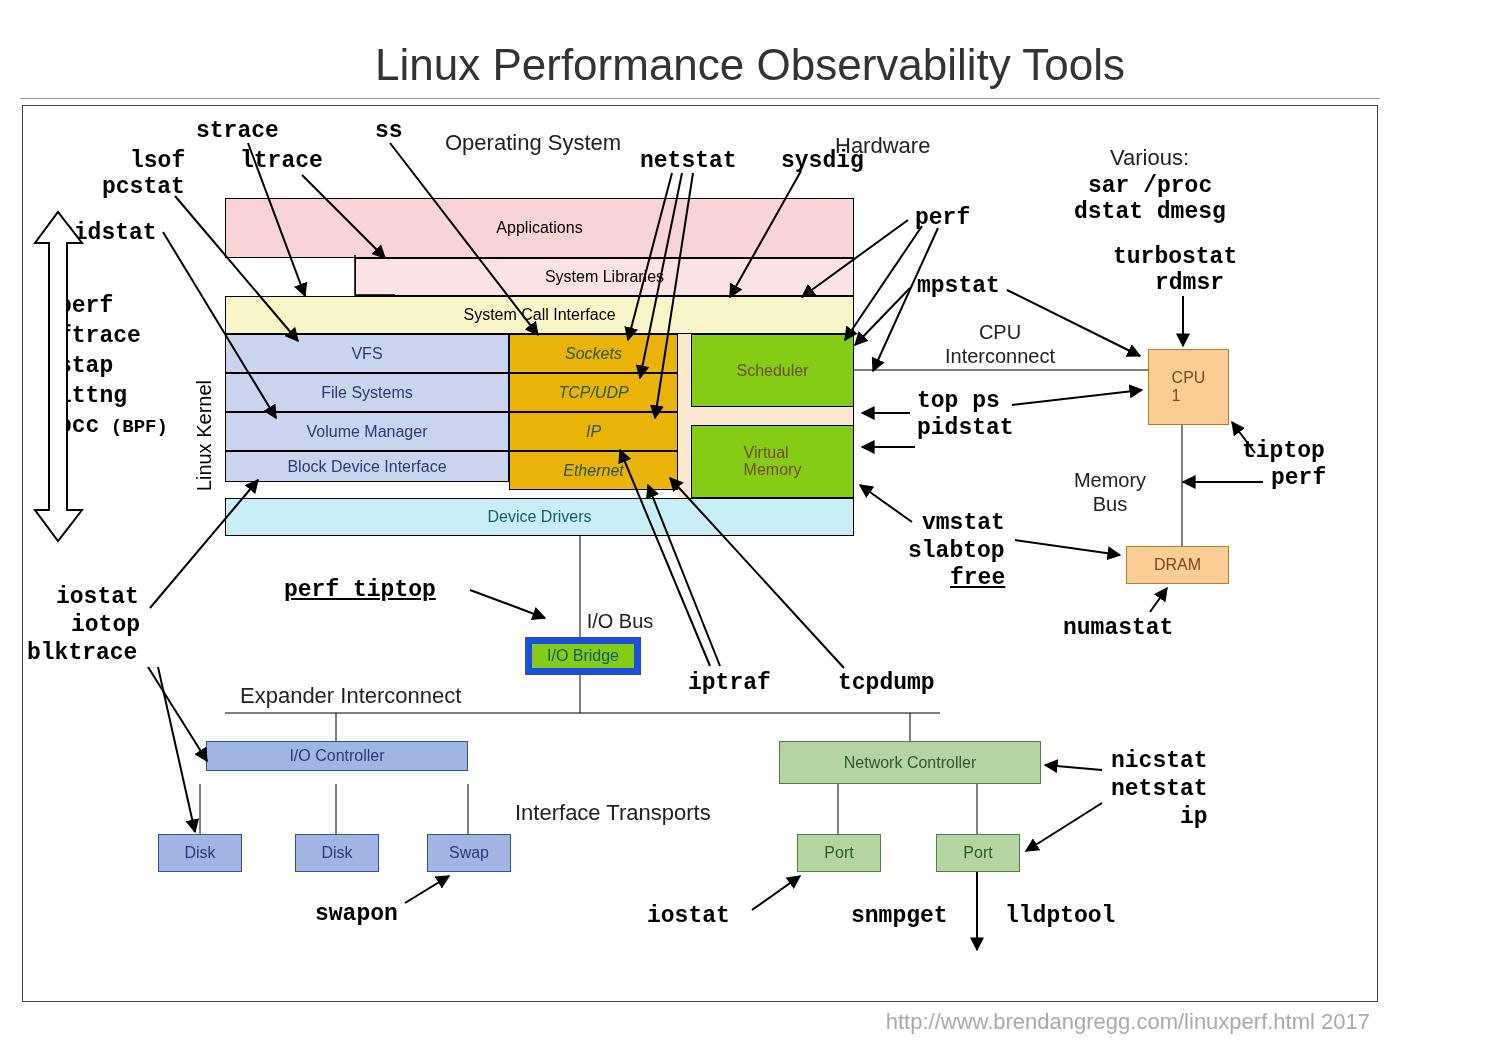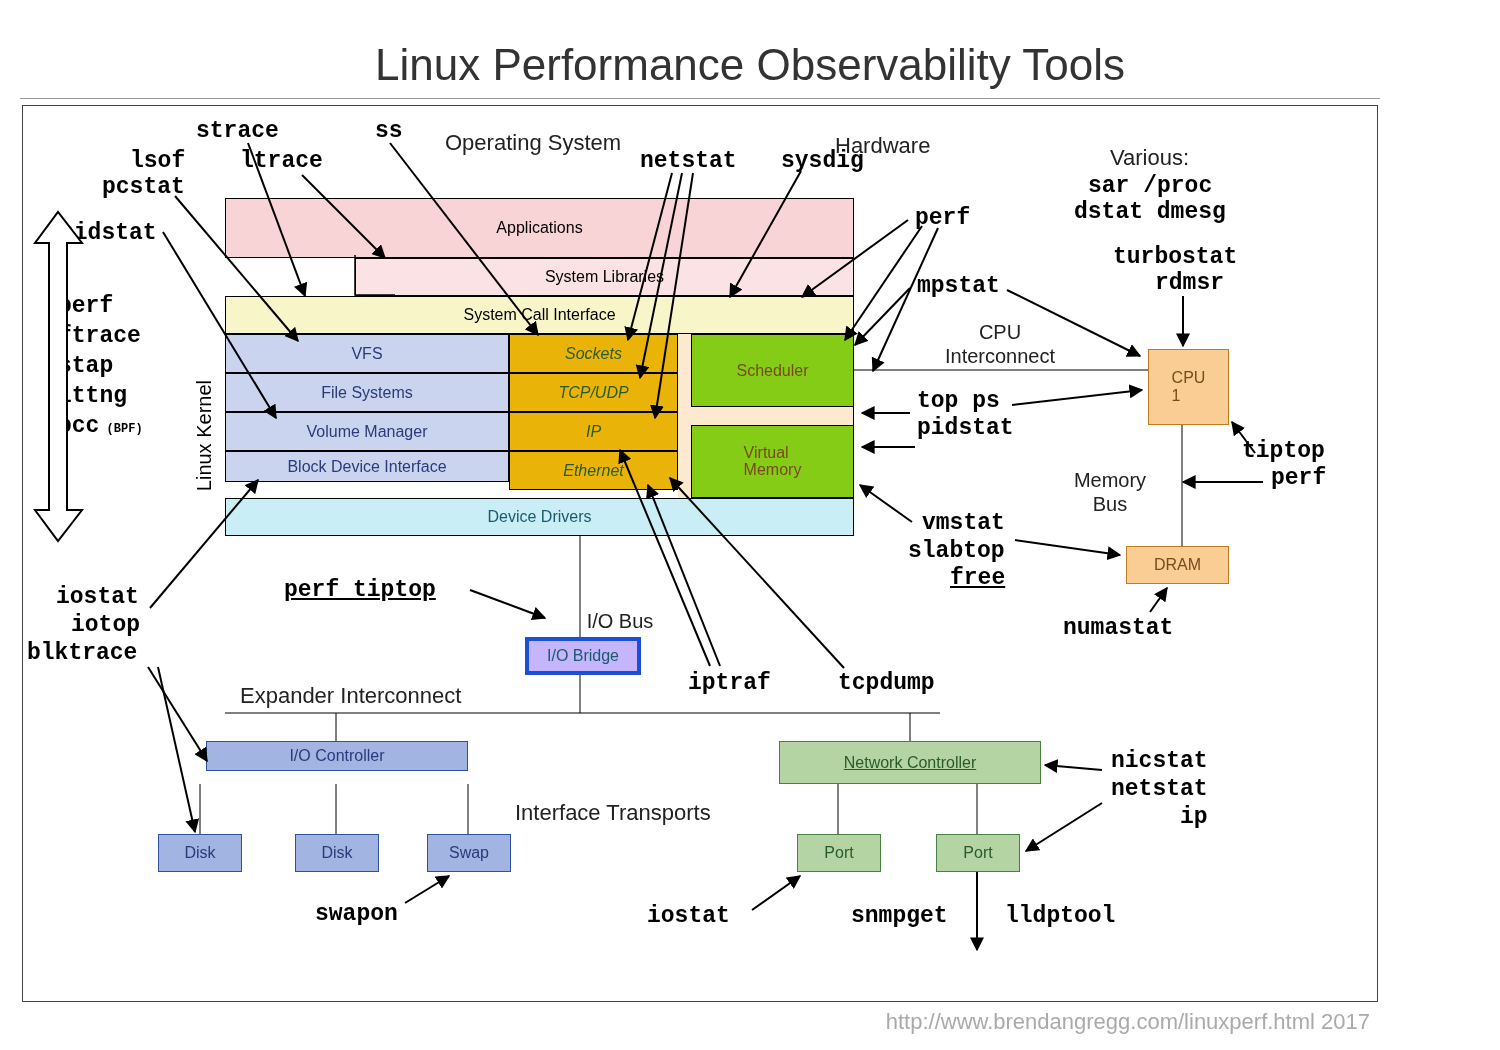--- a/index.html
+++ b/index.html
@@ -16,42 +16,42 @@
   .frame { position: absolute; top: 105px; left: 22px; right: 122px; bottom: 48px; border: 1px solid #444; }
   .footer {
     position: absolute; bottom: 15px; right: 130px;
     color: #aaa; font-size: 22px; font-weight: 300;
   }
   .abs { position: absolute; }
   .tool {
     font-family: "Courier New", Courier, monospace;
     font-weight: bold; font-size: 23px; color: #000;
   }
-  .bpf { font-size: 12px; font-weight: bold; }
+  .bpf { font-size: 19px; font-weight: bold; }
   .label { font-size: 22px; font-weight: 300; color: #222; }
   .label-sm { font-size: 20px; }
   .vlabel {
     writing-mode: vertical-rl; transform: rotate(180deg);
     font-size: 20px; font-weight: 300;
   }
   .box {
     border: 1px solid #000; display:flex; align-items:center; justify-content:center;
     font-size: 16px; font-weight: 400;
   }
   .pink { background: #f9d4d6; }
   .pink2 { background: #fbe2e4; }
   .yellow { background: #f8f6c9; }
   .blue { background: #cad4ee; color:#2a3a7a; }
   .green { background: #eab308; color:#2a5a2a;font-style:italic; }
   .orange { background: #84cc16; color:#7a4a1a;}
   .cyan { background: #c9eef6; color:#1a5a6a;}
   .blbox { background:#a2b4e2; border:1px solid #3050a0; color:#2a3a7a;}
   .grbox { background:#b5d4a4; border:1px solid #4a8040; color:#2a5a2a;}
   .orbox { background:#f9cd94; border:1px solid #c07a20; color:#7a4a1a;}
-  .cybx { background:#c4b5fd; border:4px solid #1d4ed8; color:#1a5a6a;}
+  .cybx { background:#84cc16; border:7px solid #1d4ed8; color:#1a5a6a;}
   svg.arrows { position:absolute; top:0; left:0; width:1500px; height:1050px; pointer-events:none; }
 </style>
 </head>
 <body>
 
 <div class="title">Linux Performance Observability Tools</div>
 <div class="hr1"></div>
 <div class="frame"></div>
 <div class="footer">http://www.brendangregg.com/linuxperf.html 2017</div>
 
@@ -82,21 +82,21 @@
 <div class="abs box green" style="top:412px; left:509px; width:169px; height:39px;">IP</div>
 <div class="abs box orange" style="top:425px; left:691px; width:163px; height:73px; line-height:1.05;">Virtual<br>Memory</div>
 
 <div class="abs box blue" style="top:451px; left:225px; width:284px; height:31px;">Block Device Interface</div>
 <div class="abs box green" style="top:451px; left:509px; width:169px; height:39px;">Ethernet</div>
 
 <div class="abs box cyan" style="top:498px; left:225px; width:629px; height:38px;">Device Drivers</div>
 
 <div class="abs box cybx" style="top:637px; left:525px; width:116px; height:38px;">I/O Bridge</div>
 <div class="abs box blbox" style="top:741px; left:206px; width:262px; height:30px;">I/O Controller</div>
-<div class="abs box grbox" style="top:741px; left:779px; width:262px; height:43px;text-decoration:underline;">Network Controller</div>
+<div class="abs box grbox" style="top:741px; left:779px; width:262px; height:43px;">Network Controller</div>
 <div class="abs box blbox" style="top:834px; left:158px; width:84px; height:38px;">Disk</div>
 <div class="abs box blbox" style="top:834px; left:295px; width:84px; height:38px;">Disk</div>
 <div class="abs box blbox" style="top:834px; left:427px; width:84px; height:38px;">Swap</div>
 <div class="abs box grbox" style="top:834px; left:797px; width:84px; height:38px;">Port</div>
 <div class="abs box grbox" style="top:834px; left:936px; width:84px; height:38px;">Port</div>
 
 <div class="abs box orbox" style="top:349px; left:1148px; width:81px; height:76px; line-height:1.1;">CPU<br>1</div>
 <div class="abs box orbox" style="top:546px; left:1126px; width:103px; height:38px;">DRAM</div>
 
 <div class="abs tool" style="top:118px; left:196px;">strace</div>

